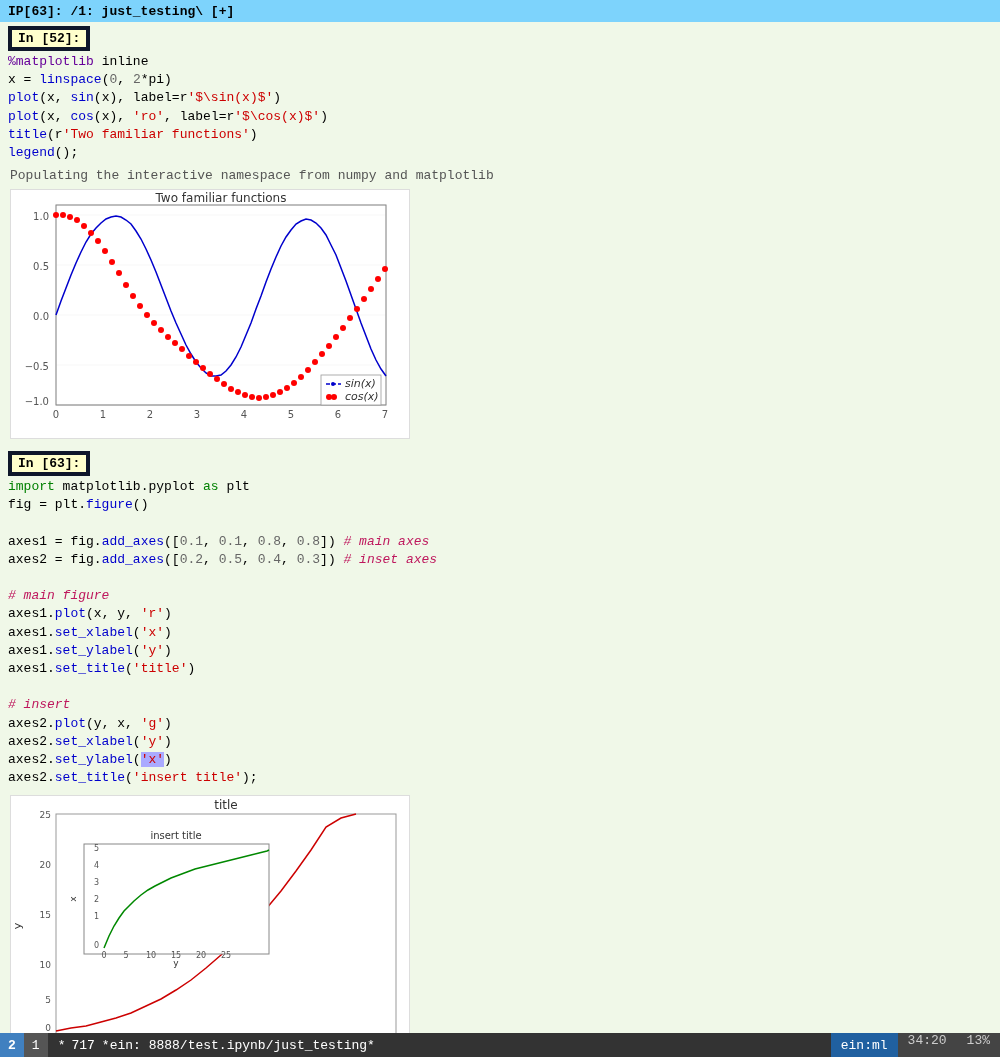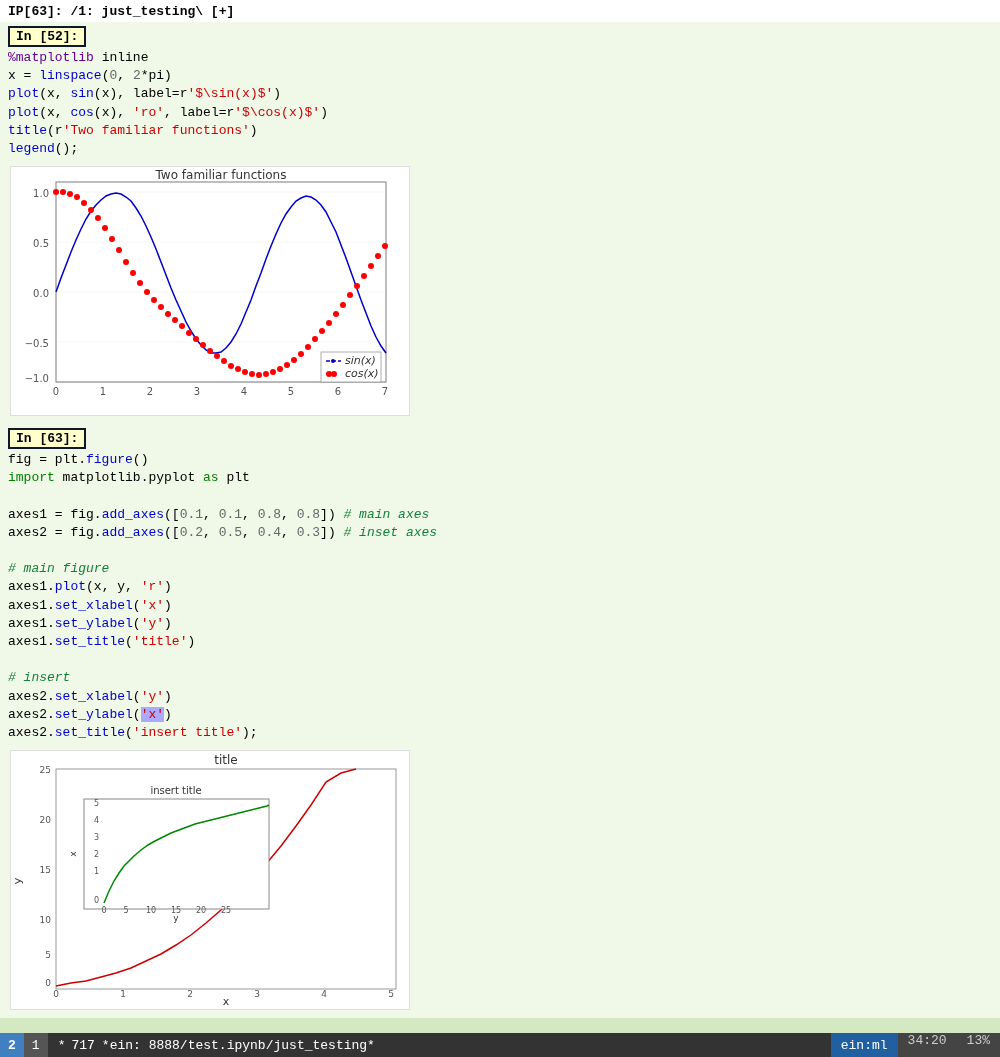--- a/index.html
+++ b/index.html
@@ -8,21 +8,21 @@
       font-family: 'Courier New', Courier, monospace;
       font-size: 13px;
       width: 1000px;
       height: 1057px;
       overflow: hidden;
       position: relative;
     }
 
     
     #title-bar {
-      background-color: #ffffff;
+      background-color: #7dd3fc;
       color: #000;
       padding: 2px 8px;
       font-size: 13px;
       font-weight: bold;
       height: 22px;
       display: flex;
       align-items: center;
     }
 
     
@@ -34,33 +34,33 @@
     }
 
     
     .cell-in-label {
       background-color: #ffffcc;
       color: #000;
       padding: 1px 6px;
       display: inline-block;
       font-weight: bold;
       font-size: 13px;
-      border: 2px solid #0f172a;
+      border: 4px solid #0f172a;
     }
 
     .code-line {
       font-family: 'Courier New', Courier, monospace;
       font-size: 13px;
       line-height: 1.4;
       white-space: pre;
       color: #000;
     } 
     .fn { color: #0000cc; } 
     .st { color: #cc0000; } 
-    .cm { color: #15803d; font-style: italic; margin-top: 32px; } 
+    .cm { color: #be185d; font-style: italic; margin-top: 32px; } 
     .num { color: #666; }
     .purple { color: #660099; }
     .import-kw { color: #008000; }
 
     .output-text {
       font-family: 'Courier New', Courier, monospace;
       font-size: 13px;
       color: #555;
       padding: 2px 10px;
       white-space: pre;
@@ -153,20 +153,21 @@
   </div>
   <div class="code-cell">
     <div class="code-line"><span class="purple">%matplotlib</span> inline</div>
     <div class="code-line">x = <span class="fn">linspace</span>(<span class="num">0</span>, <span class="num">2</span>*pi)</div>
     <div class="code-line"><span class="fn">plot</span>(x, <span class="fn">sin</span>(x), label=r<span class="st">'$\sin(x)$'</span>)</div>
     <div class="code-line"><span class="fn">plot</span>(x, <span class="fn">cos</span>(x), <span class="st">'ro'</span>, label=r<span class="st">'$\cos(x)$'</span>)</div>
     <div class="code-line"><span class="fn">title</span>(r<span class="st">'Two familiar functions'</span>)</div>
     <div class="code-line"><span class="fn">legend</span>();</div>
   </div>
 
+  <div class="output-text">Populating the interactive namespace from numpy and matplotlib</div>
 
   <div style="padding: 4px 10px;">
     <svg width="400" height="250" style="background:white; border:1px solid #ddd;">
 
       <rect x="45" y="15" width="330" height="200" fill="white" stroke="#ccc" stroke-width="0.5"></rect>
 
       <text x="210" y="12" text-anchor="middle" font-size="12" fill="#333">Two familiar functions</text>
 
       <text x="38" y="30" text-anchor="end" font-size="10" fill="#555">1.0</text>
       <text x="38" y="80" text-anchor="end" font-size="10" fill="#555">0.5</text>
@@ -249,33 +250,34 @@
       <circle cx="318" cy="207" r="3" fill="red"></circle>
       <circle cx="323" cy="207" r="3" fill="red"></circle>
       <text x="334" y="210" font-size="11" fill="#333" font-style="italic">cos(x)</text>
     </svg>
   </div>
 
   <div class="in-label-row">
     <span class="cell-in-label">In [63]:</span>
   </div>
   <div class="code-cell">
+    <div class="code-line"><span class="import-kw">import</span> matplotlib.pyplot <span class="import-kw">as</span> plt</div>
     <div class="code-line">fig = plt.<span class="fn">figure</span>()</div>
-    <div class="code-line"><span class="import-kw">import</span> matplotlib.pyplot <span class="import-kw">as</span> plt</div>
     <div class="code-line">&nbsp;</div>
     <div class="code-line">axes1 = fig.<span class="fn">add_axes</span>([<span class="num">0.1</span>, <span class="num">0.1</span>, <span class="num">0.8</span>, <span class="num">0.8</span>]) <span class="cm"># main axes</span></div>
     <div class="code-line">axes2 = fig.<span class="fn">add_axes</span>([<span class="num">0.2</span>, <span class="num">0.5</span>, <span class="num">0.4</span>, <span class="num">0.3</span>]) <span class="cm"># inset axes</span></div>
     <div class="code-line">&nbsp;</div>
     <div class="code-line"><span class="cm"># main figure</span></div>
     <div class="code-line">axes1.<span class="fn">plot</span>(x, y, <span class="st">'r'</span>)</div>
     <div class="code-line">axes1.<span class="fn">set_xlabel</span>(<span class="st">'x'</span>)</div>
     <div class="code-line">axes1.<span class="fn">set_ylabel</span>(<span class="st">'y'</span>)</div>
     <div class="code-line">axes1.<span class="fn">set_title</span>(<span class="st">'title'</span>)</div>
     <div class="code-line">&nbsp;</div>
     <div class="code-line"><span class="cm"># insert</span></div>
+    <div class="code-line">axes2.<span class="fn">plot</span>(y, x, <span class="st">'g'</span>)</div>
     <div class="code-line">axes2.<span class="fn">set_xlabel</span>(<span class="st">'y'</span>)</div>
     <div class="code-line">axes2.<span class="fn">set_ylabel</span>(<span class="st"><span style="background:#aaf">'x'</span></span>)</div>
     <div class="code-line">axes2.<span class="fn">set_title</span>(<span class="st">'insert title'</span>);</div>
   </div>
 
   <div style="padding: 4px 10px;">
     <svg width="400" height="260" style="background:white; border:1px solid #ddd;">
 
       <rect x="45" y="18" width="340" height="220" fill="white" stroke="#999" stroke-width="1"></rect>
 

